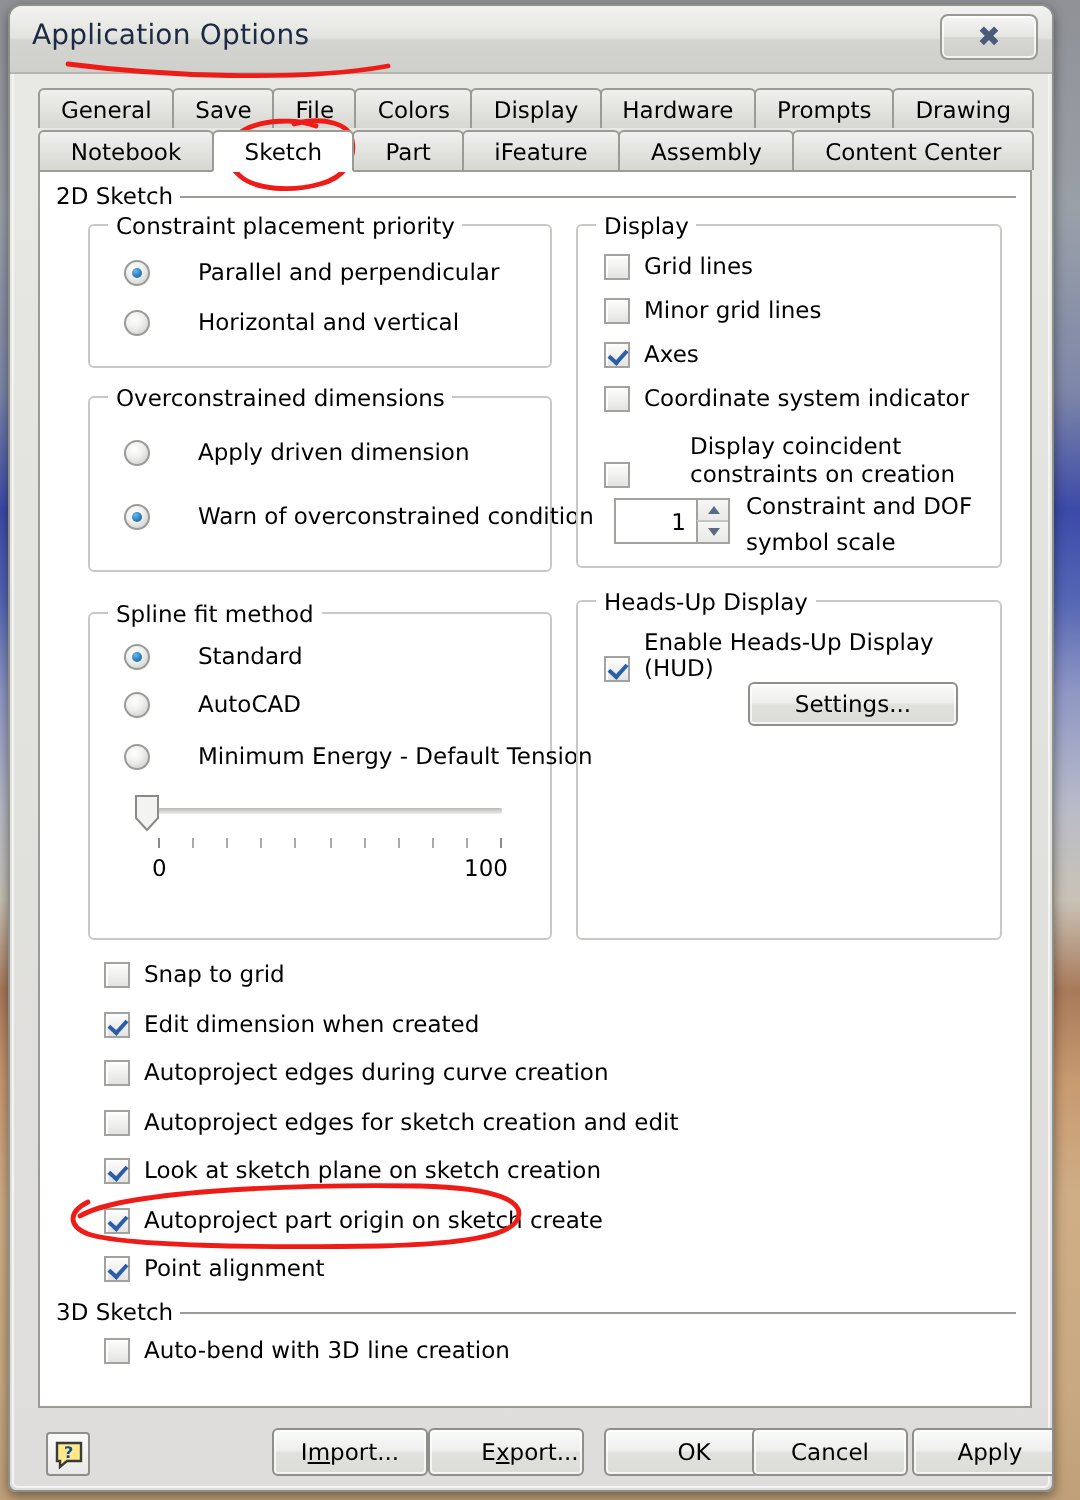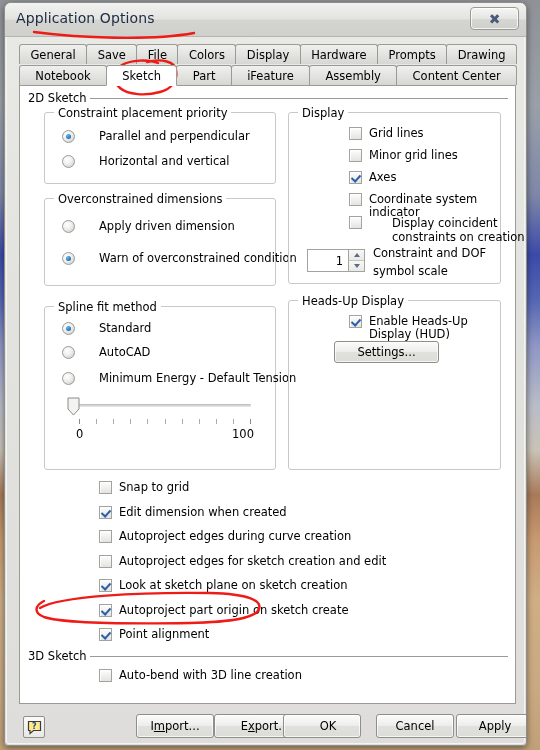--- a/index.html
+++ b/index.html
@@ -129,21 +129,21 @@
     cursor:pointer;
   }
   .radio.checked::after{
     content:""; position:absolute; left:3px; top:3px;
     width:5px; height:5px; border-radius:50%;
     background: radial-gradient(circle at 35% 30%, #6fb6e8 0%, #2b7fc4 55%, #17548c 100%);
   }
   .radio-label { margin-left:24px; font-size:11.5px; color:#000; white-space:nowrap; }
 
   
-  .cb-row { position:absolute; display:flex; align-items:flex-start;margin-left:47px; }
+  .cb-row { position:absolute; display:flex; align-items:flex-end; }
   .cb {
     width:13px; height:13px;
     background: linear-gradient(180deg,#fdfdfd 0%, #f1f1f0 48%, #e3e3e1 100%);
     border:1px solid #a2a29e;
     box-sizing:border-box; flex:0 0 auto;
     position:relative; cursor:pointer;
     box-shadow: inset 1px 1px 0 rgba(255,255,255,.9);
   }
   .cb.checked::after{
     content:"";
@@ -186,21 +186,21 @@
   .btn {
     background: linear-gradient(180deg,#fbfbfa 0%,#eeeeec 47%,#e0e0dd 52%,#dcdcd9 100%);
     border:1px solid #8f8f8a;
     border-radius:3px;
     font-size:11.5px; color:#000;
     display:flex; align-items:center; justify-content:center;
     cursor:pointer;
     box-sizing:border-box;
     box-shadow: inset 0 0 0 1px rgba(255,255,255,.7);
   }
-  .settings-btn { position:absolute; }
+  .settings-btn { position:absolute;margin-left:40px; }
 
   
   .slider-wrap{ position:absolute; }
   .slider-track{
     position:absolute; left:12px; top:7px; width:172px; height:3px;
     background: linear-gradient(180deg,#b8b8b5 0%,#d8d8d6 60%, #eeeeec 100%);
     border-radius:1px;
   }
   .slider-thumb{
     position:absolute; left:0px; top:0px;
@@ -456,21 +456,21 @@
       <text x="7.3" y="9" font-size="8" font-family="DejaVu Sans" font-weight="bold" fill="#18478f" text-anchor="middle">?</text>
     </svg>
   </div>
   <div id="footer-buttons">
       <div class="btn bottom-btn" style="left: 131px;">
         <span>I<span class="mn">m</span>port...</span>
       </div>
       <div class="btn bottom-btn" style="left: 209px; padding-left: 24px;">
         <span>E<span class="mn">x</span>port...</span>
       </div>
-      <div class="btn bottom-btn" style="left: 278px; padding-left: 12px;">
+      <div class="btn bottom-btn" style="left: 297px; padding-left: 12px;">
         <span>OK</span>
       </div>
       <div class="btn bottom-btn" style="left: 371px;">
         <span>Cancel</span>
       </div>
       <div class="btn bottom-btn" style="left: 451px;">
         <span>Apply</span>
       </div>
     </div>
 </div>

